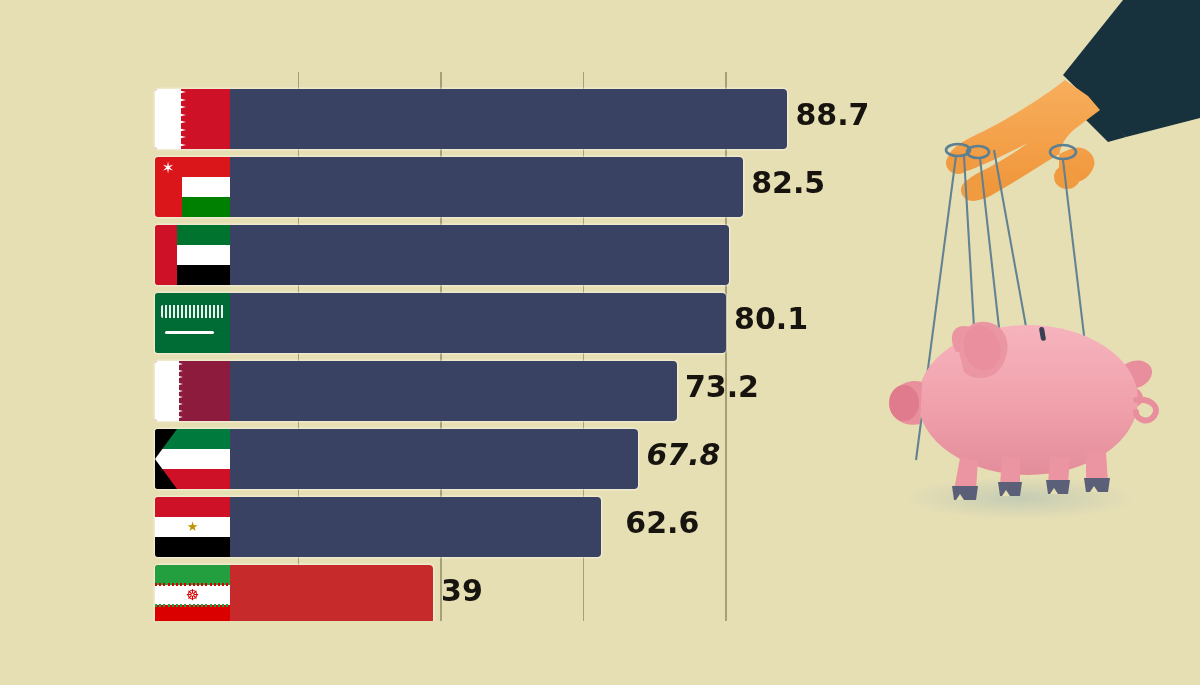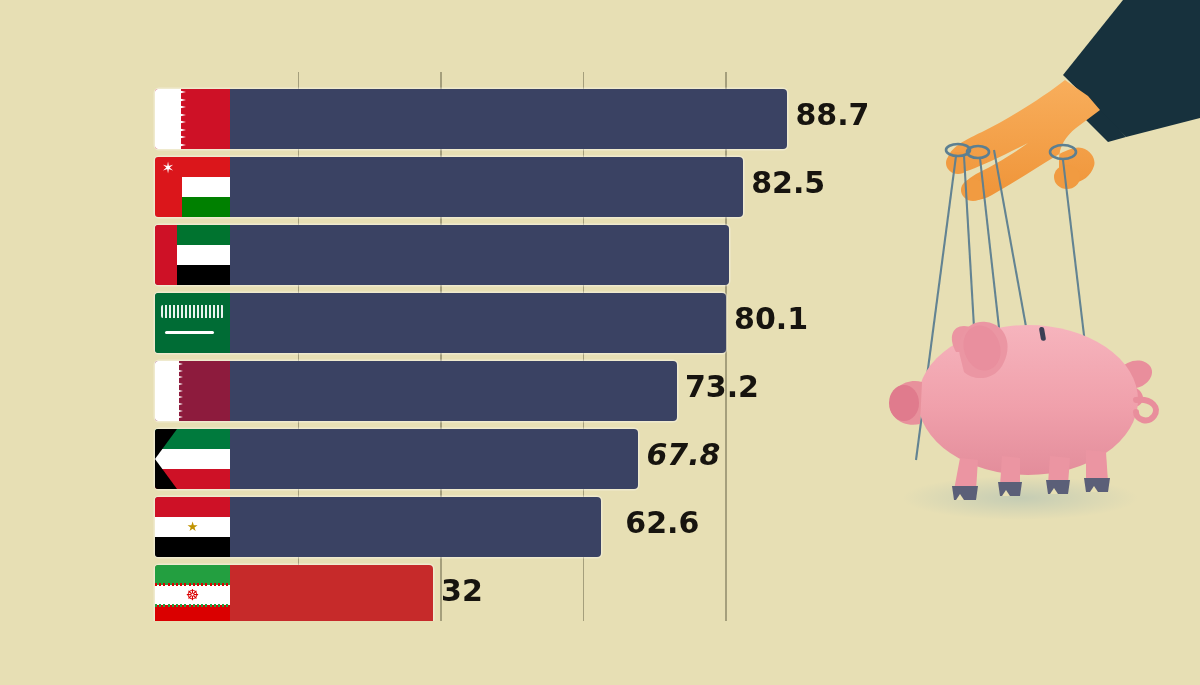--- a/index.html
+++ b/index.html
@@ -258,21 +258,21 @@
               <div class="f-stripes ir">
                 <div class="g"></div>
                 <div class="w"></div>
                 <div class="r"></div>
                 <div class="kufic-top"></div>
                 <div class="kufic-bot"></div>
                 <div class="emb">☸</div>
               </div>
             </div>
           </div>
-          <div class="value" style="left: 441.07px;">32</div>
+          <div class="value" style="left: 441.07px;">39</div>
         </div>
       </div>
   </div>
 
   <div id="illustration">
     <svg width="340" height="685" viewBox="0 0 340 685" xmlns="http://www.w3.org/2000/svg">
       <defs>
         <linearGradient id="pigGrad" x1="0" y1="0" x2="0" y2="1">
           <stop offset="0%" stop-color="#f6b4bd"></stop>
           <stop offset="55%" stop-color="#f0a0ab"></stop>

